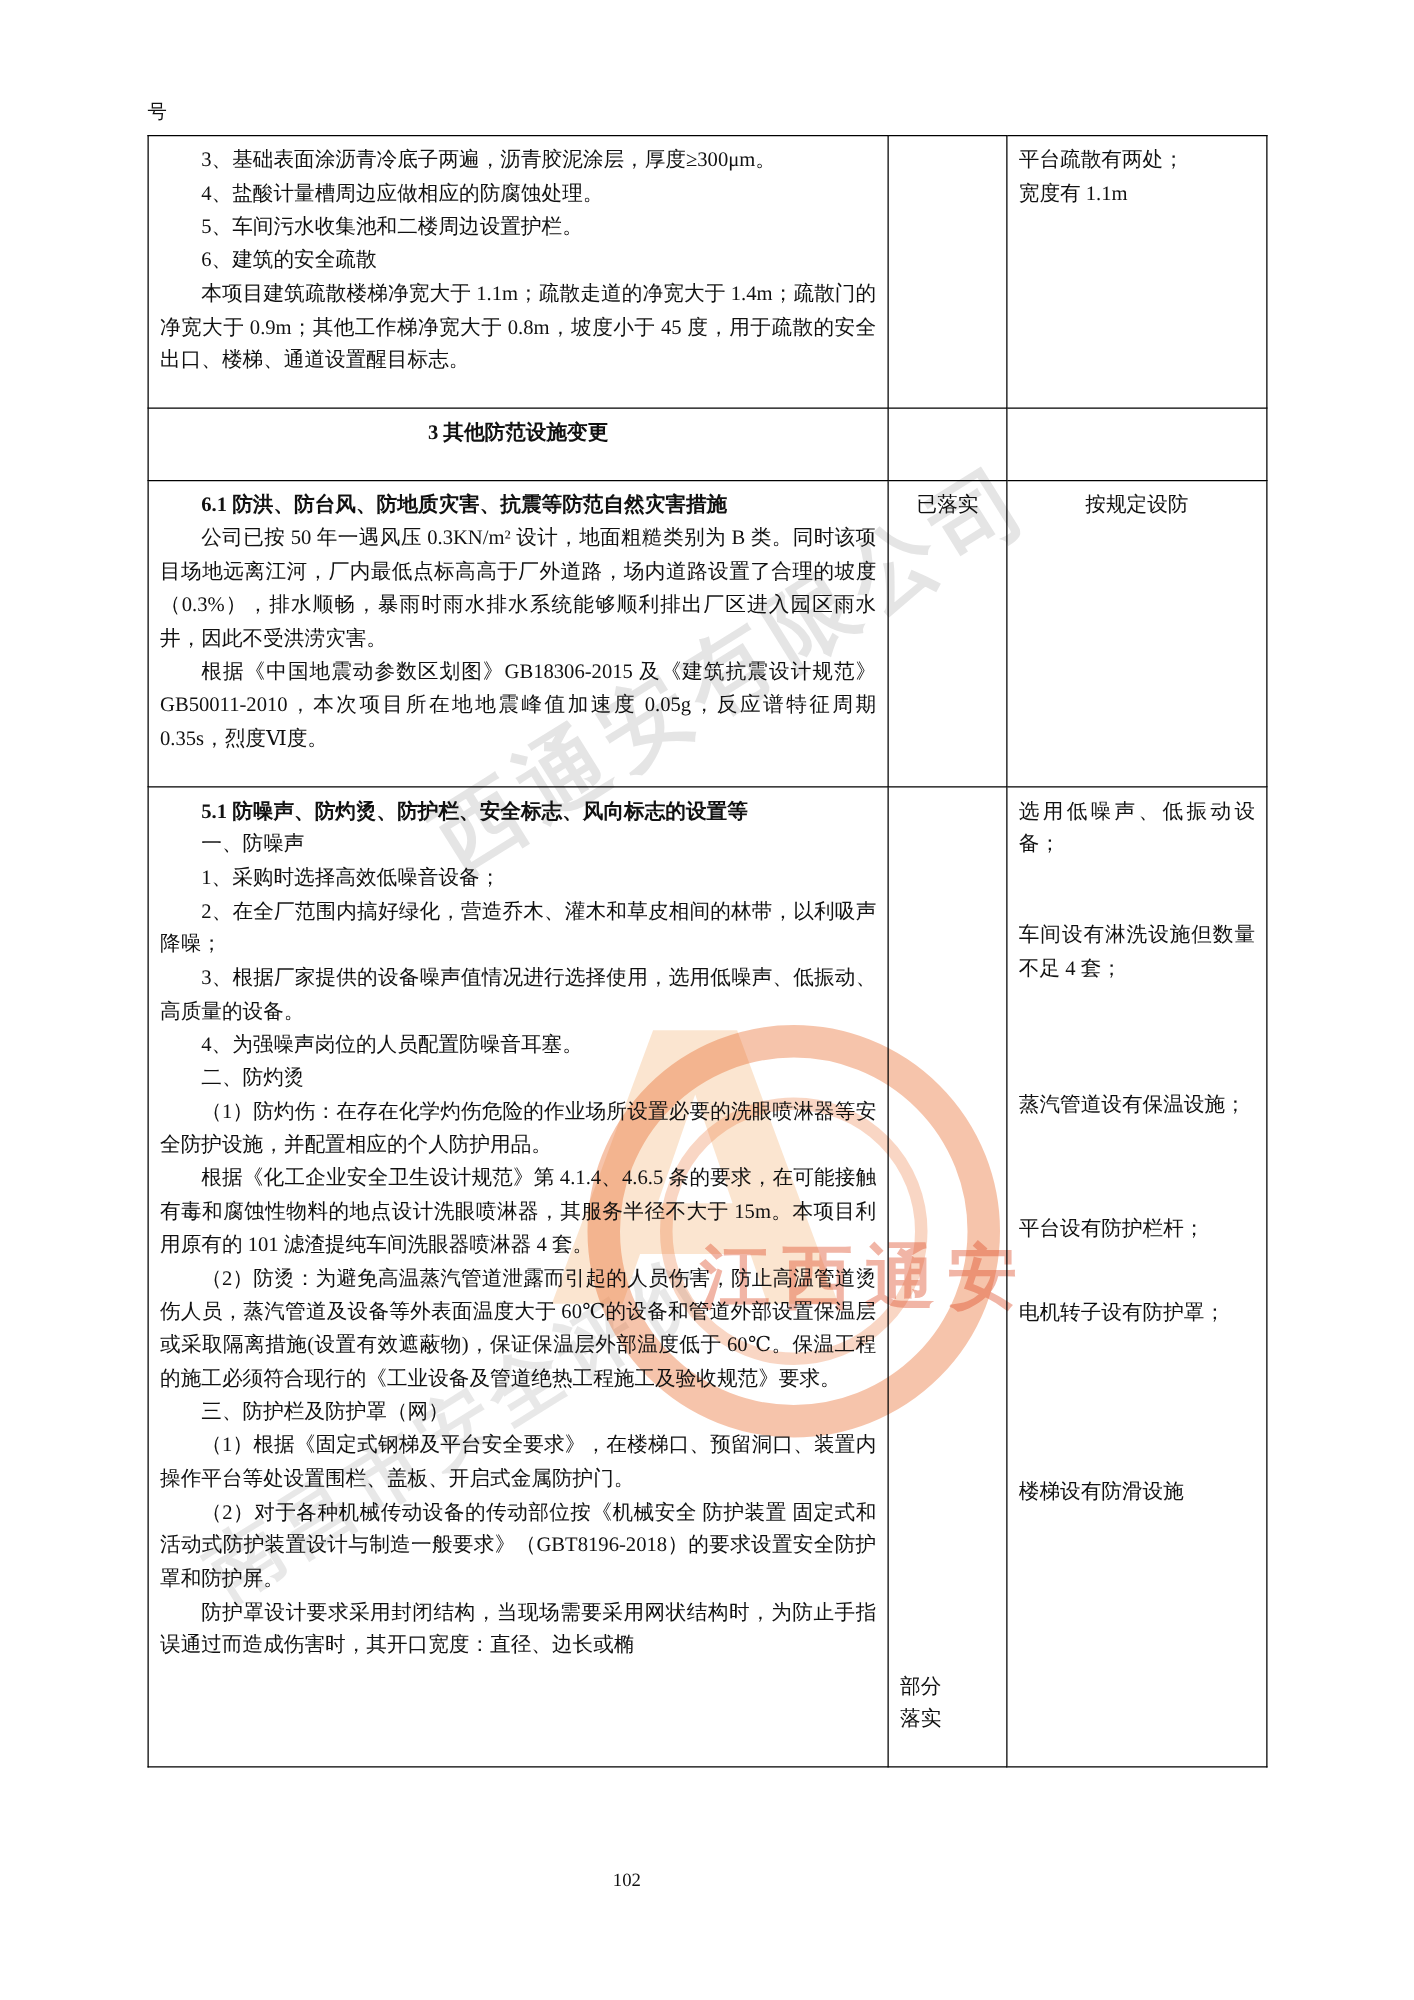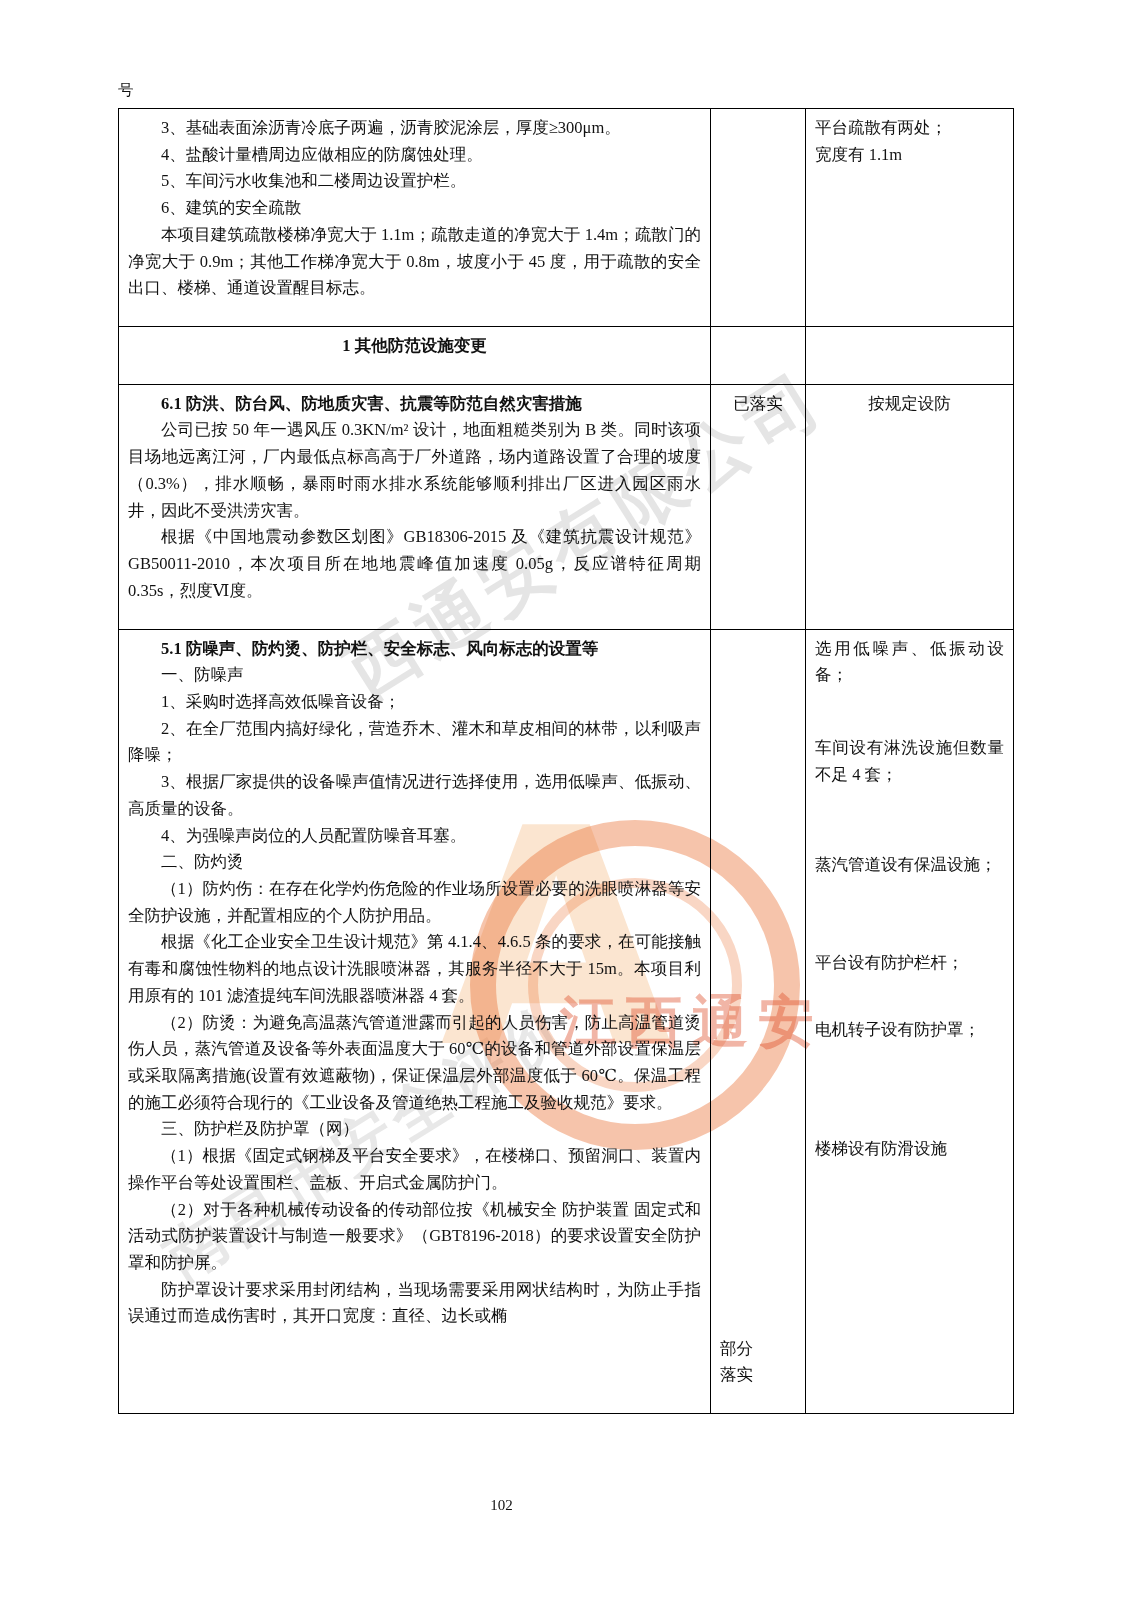--- a/index.html
+++ b/index.html
@@ -204,21 +204,21 @@
           <p class="indent">本项目建筑疏散楼梯净宽大于 1.1m；疏散走道的净宽大于 1.4m；疏散门的净宽大于 0.9m；其他工作梯净宽大于 0.8m，坡度小于 45 度，用于疏散的安全出口、楼梯、通道设置醒目标志。</p>
         </td>
         <td class="cell-mid"></td>
         <td class="cell-right">
           <p class="noindent">平台疏散有两处；</p>
           <p class="noindent">宽度有 1.1m</p>
         </td>
       </tr>
 
       <tr>
-        <td class="center-title">1 其他防范设施变更</td>
+        <td class="center-title">3 其他防范设施变更</td>
         <td class="cell-mid"></td>
         <td class="cell-right"></td>
       </tr>
 
       <tr>
         <td>
           <p class="section-title">6.1  防洪、防台风、防地质灾害、抗震等防范自然灾害措施</p>
           <p class="indent">公司已按 50 年一遇风压 0.3KN/m² 设计，地面粗糙类别为 B 类。同时该项目场地远离江河，厂内最低点标高高于厂外道路，场内道路设置了合理的坡度（0.3%），排水顺畅，暴雨时雨水排水系统能够顺利排出厂区进入园区雨水井，因此不受洪涝灾害。</p>
           <p class="indent">根据《中国地震动参数区划图》GB18306-2015 及《建筑抗震设计规范》GB50011-2010，本次项目所在地地震峰值加速度 0.05g，反应谱特征周期 0.35s，烈度Ⅵ度。</p>
         </td>
@@ -245,24 +245,24 @@
         </td>
         <td class="cell-mid">
           <div style="padding-top:700px;">
             <p>部分</p>
             <p>落实</p>
           </div>
         </td>
         <td class="cell-right">
           <p class="noindent rt-block">选用低噪声、低振动设备；</p>
           <p class="noindent rt-block" style="margin-top:46px;">车间设有淋洗设施但数量不足 4 套；</p>
-          <p class="noindent rt-block" style="margin-top:64px;">蒸汽管道设有保温设施；</p>
+          <p class="noindent rt-block" style="margin-top:84px;font-family:Liberation Mono, monospace;">蒸汽管道设有保温设施；</p>
           <p class="noindent rt-block" style="margin-top:71px;">平台设有防护栏杆；</p>
           <p class="noindent rt-block" style="margin-top:16px;">电机转子设有防护罩；</p>
-          <p class="noindent" style="margin-top:92px;">楼梯设有防滑设施</p>
+          <p class="noindent" style="margin-top:116px;">楼梯设有防滑设施</p>
         </td>
       </tr>
 
     </tbody>
   </table>
 
   <div class="footer">
     <span>102</span>
   </div>
 

